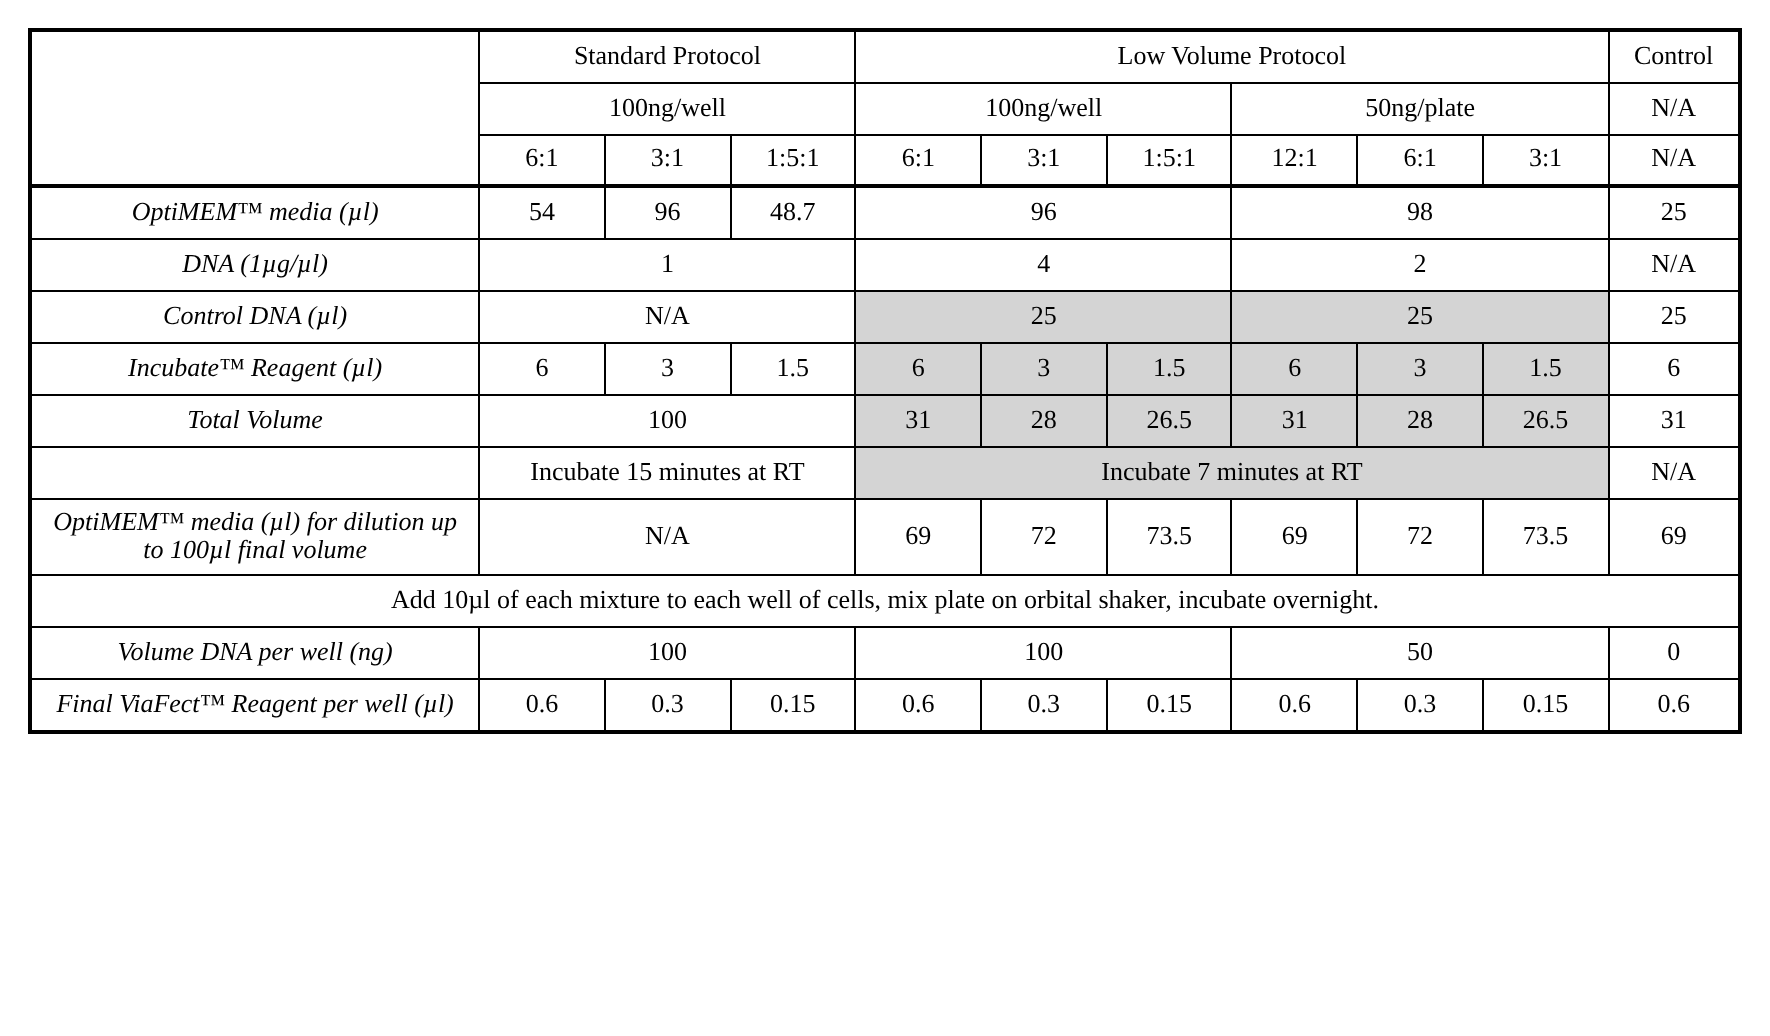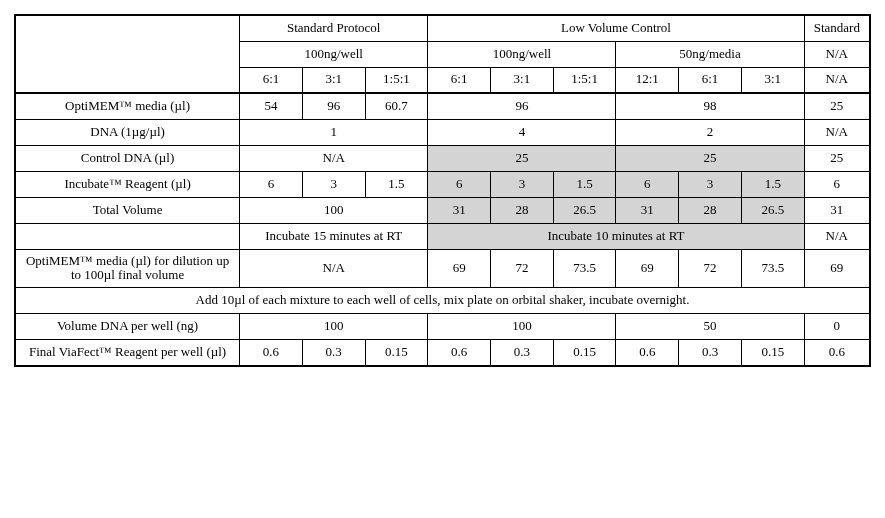--- a/index.html
+++ b/index.html
@@ -35,20 +35,21 @@
     padding: 4px 5px;
     text-align: center;
     vertical-align: middle;
     height: 26px;
     box-sizing: border-box;
   }
   td.rowlabel {
     text-align: left;
     padding-left: 7px;
     padding-right: 4px;
+    font-style: italic;
   }
   td.shaded {
     background: #d4d4d4;
   }
   
   .thick-left { border-left: 2px solid #000 !important; }
   .thick-right { border-right: 2px solid #000 !important; }
   .thick-top { border-top: 2px solid #000 !important; }
   .thick-bottom { border-bottom: 2px solid #000 !important; }
   .small { font-size: 12.5px; }
@@ -70,49 +71,49 @@
       <col style="width:62px">
       <col style="width:62px">
       <col style="width:62px">
       <col style="width:65px">
     </colgroup>
     <tbody>
 
       <tr>
         <td class="rowlabel thick-left thick-top" rowspan="3"></td>
         <td class="thick-top" colspan="3">Standard Protocol</td>
-        <td class="thick-top" colspan="6">Low Volume Control</td>
-        <td class="thick-top thick-right">Standard</td>
+        <td class="thick-top" colspan="6">Low Volume Protocol</td>
+        <td class="thick-top thick-right">Control</td>
       </tr>
 
       <tr>
         <td colspan="3">100ng/well</td>
         <td colspan="3">100ng/well</td>
-        <td colspan="3">50ng/media</td>
+        <td colspan="3">50ng/plate</td>
         <td class="thick-right">N/A</td>
       </tr>
 
       <tr>
         <td>6:1</td>
         <td>3:1</td>
         <td>1:5:1</td>
         <td>6:1</td>
         <td>3:1</td>
         <td>1:5:1</td>
         <td>12:1</td>
         <td>6:1</td>
         <td>3:1</td>
         <td class="thick-right">N/A</td>
       </tr>
 
       <tr>
         <td class="rowlabel thick-left thick-top">OptiMEM™ media (µl)</td>
         <td class="thick-top">54</td>
         <td class="thick-top">96</td>
-        <td class="thick-top">60.7</td>
+        <td class="thick-top">48.7</td>
         <td class="thick-top" colspan="3">96</td>
         <td class="thick-top" colspan="3">98</td>
         <td class="thick-top thick-right">25</td>
       </tr>
 
       <tr>
         <td class="rowlabel thick-left">DNA (1µg/µl)</td>
         <td colspan="3">1</td>
         <td colspan="3">4</td>
         <td colspan="3">2</td>
@@ -149,21 +150,21 @@
         <td class="shaded">26.5</td>
         <td class="shaded">31</td>
         <td class="shaded">28</td>
         <td class="shaded">26.5</td>
         <td class="thick-right">31</td>
       </tr>
 
       <tr>
         <td class="rowlabel thick-left"></td>
         <td colspan="3">Incubate 15 minutes at RT</td>
-        <td class="shaded" colspan="6">Incubate 10 minutes at RT</td>
+        <td class="shaded" colspan="6">Incubate 7 minutes at RT</td>
         <td class="thick-right">N/A</td>
       </tr>
 
       <tr>
         <td class="rowlabel thick-left label2 small">OptiMEM™ media (µl) for dilution up to 100µl final volume</td>
         <td colspan="3">N/A</td>
         <td>69</td>
         <td>72</td>
         <td>73.5</td>
         <td>69</td>

